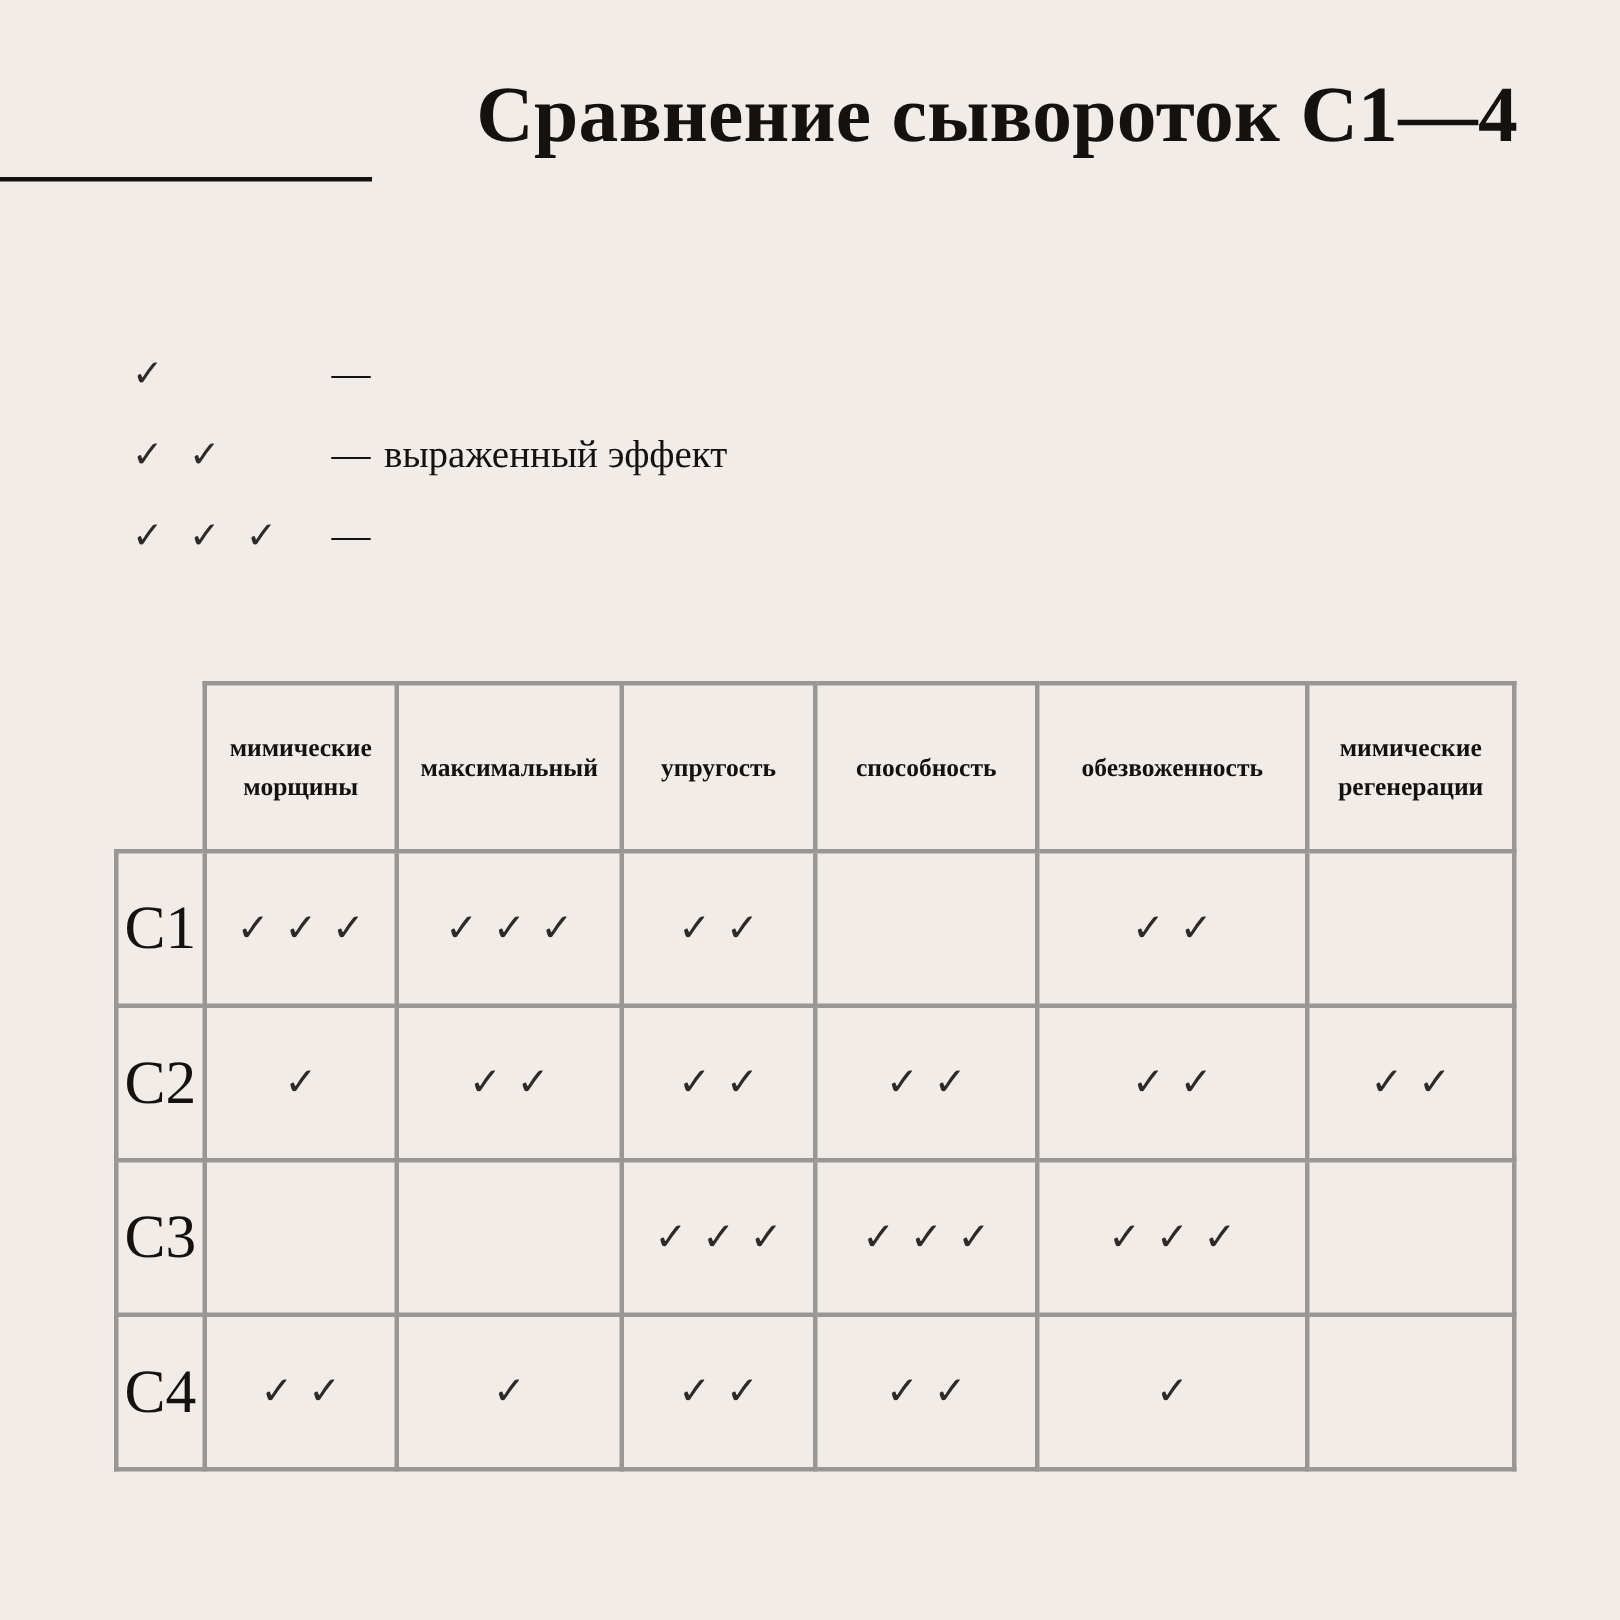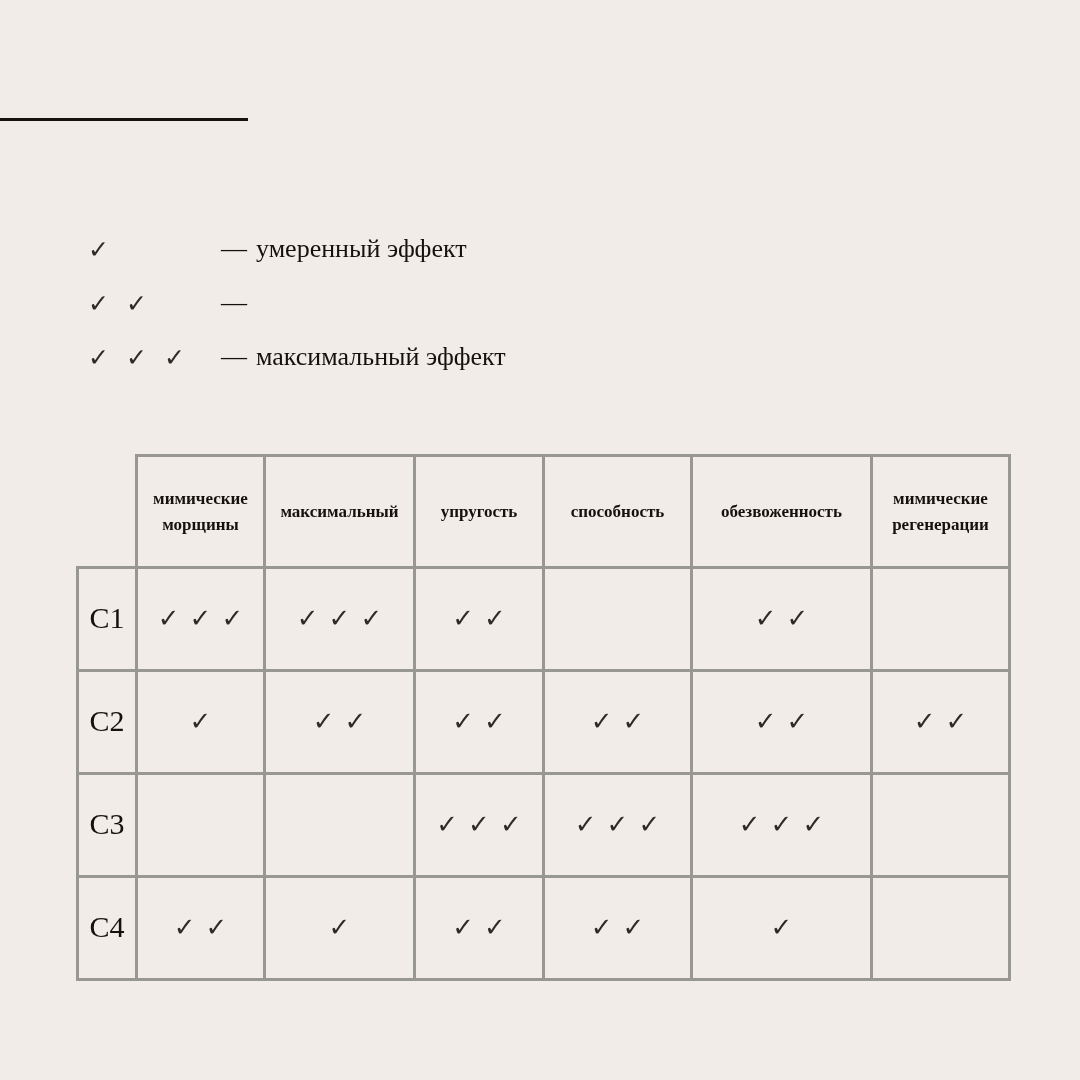--- a/index.html
+++ b/index.html
@@ -131,21 +131,21 @@
     text-align: center;
     vertical-align: middle;
     padding: 2px 6px;
   }
   table.cmp tbody td {
     height: 98px;
     vertical-align: middle;
     text-align: center;
   }
   table.cmp tbody td.rowlabel {
-    font-size: 30px;
+    font-size: 41px;
     line-height: 1;
     color: #14110f;
     font-variant-numeric: oldstyle-nums;
     text-align: center;
     padding-bottom: 2px;
   }
   .cell-ticks {
     display: flex;
     align-items: center;
     justify-content: center;
@@ -156,53 +156,53 @@
     font-size: 26px;
     line-height: 1;
     color: #2e2a27;
   }
 </style>
 </head>
 <body>
 
 <div class="header">
   <div class="title-rule"></div>
+  <div class="page-title">Сравнение сывороток С1—4</div>
 </div>
 
 <div class="legend">
 
   <div class="legend-row">
     <div class="legend-checks">
       <span class="tick">✓</span>
     </div>
     <div class="legend-text">
       <span class="legend-dash">—</span>
-      <span>умеренный эффект</span>
     </div>
   </div>
 
   <div class="legend-row">
     <div class="legend-checks">
       <span class="tick">✓</span>
       <span class="tick">✓</span>
     </div>
     <div class="legend-text">
       <span class="legend-dash">—</span>
+      <span>выраженный эффект</span>
     </div>
   </div>
 
   <div class="legend-row">
     <div class="legend-checks">
       <span class="tick">✓</span>
       <span class="tick">✓</span>
       <span class="tick">✓</span>
     </div>
     <div class="legend-text">
       <span class="legend-dash">—</span>
-      <span>максимальный эффект</span>
     </div>
   </div>
 
 </div>
 
 <div class="table-wrap">
   <table class="cmp">
     <colgroup>
       <col class="c-label">
       <col class="c-0">

